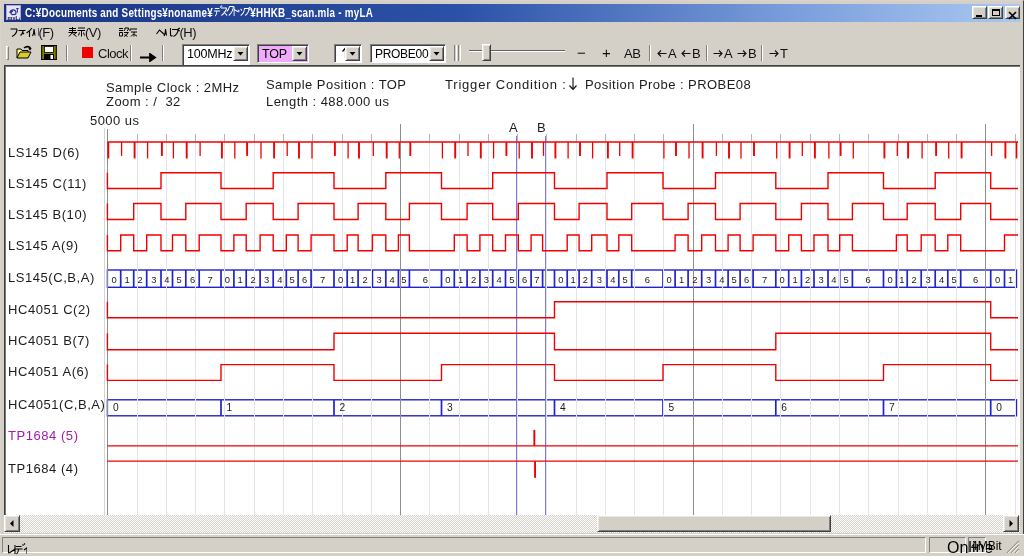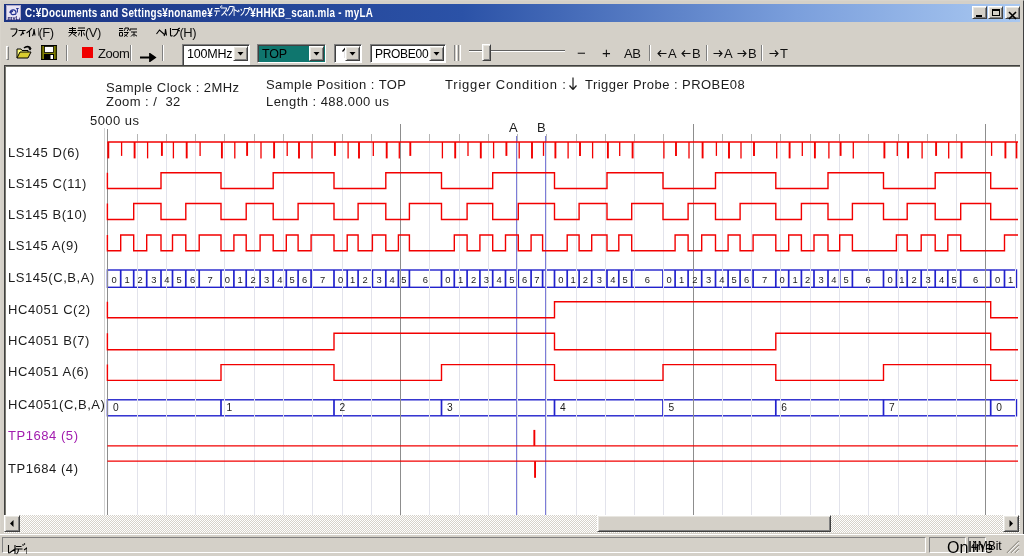--- a/index.html
+++ b/index.html
@@ -88,37 +88,37 @@
  <svg width="16" height="15" viewBox="0 0 16 15">
   <rect x="0.5" y="0.5" width="15" height="14" fill="#808000" stroke="#000" stroke-width="1"></rect>
   <rect x="3.5" y="1.5" width="9" height="6" fill="#fff" stroke="#000" stroke-width="0.8"></rect>
   <rect x="3" y="9" width="10" height="6" fill="#000"></rect>
   <rect x="9.5" y="10" width="2.5" height="4" fill="#fff"></rect>
   <path d="M1,1 L1,14 M15,1 L15,14" stroke="#404000" stroke-width="1"></path>
     </svg>
 </div>
 <div class="abs sep" style="left:66px;top:45px;height:16px"></div>
 <div class="abs" style="left:82px;top:47px;width:11px;height:11px;background:#f00000"></div>
-<span class="abs tbtxt" style="left:98px;top:46px">Zoom</span>
+<span class="abs tbtxt" style="left:98px;top:46px">Clock</span>
 <div class="abs sep" style="left:130px;top:45px;height:16px"></div>
 <div class="abs" style="left:139px;top:48px">
  <svg width="18" height="9" viewBox="0 0 18 9">
  <path d="M1,4.5 H12 M11,1 L16,4.5 L11,8 Z" stroke="#000" stroke-width="1.8" fill="#000"></path>
     </svg>
 </div>
 <div class="abs sep" style="left:162px;top:45px;height:16px"></div>
 <div class="abs sunk2" style="left:182px;top:44px;width:68px;height:25px;background:#fff">
  <span style="position:absolute;left:4px;top:2px;font-size:12.5px;letter-spacing:-0.2px;color:#000">100MHz</span>
  <div class="raised abs" style="right:1px;top:1px;width:15px;height:15px">
   <svg width="13" height="13" viewBox="0 0 13 13" style="position:absolute;left:0;top:0">
         <path d="M3.5,5 L9.5,5 L6.5,8.5 Z" fill="#000"></path>
       </svg>
  </div>
   </div>
-<div class="abs sunk2" style="left:257px;top:44px;width:69px;height:19px;background:#0f766e">
+<div class="abs sunk2" style="left:257px;top:44px;width:52px;height:19px;background:#f0abfc">
  <span style="position:absolute;left:4px;top:2px;font-size:12.5px;letter-spacing:-0.2px;color:#000">TOP</span>
  <div class="raised abs" style="right:1px;top:1px;width:15px;height:15px">
   <svg width="13" height="13" viewBox="0 0 13 13" style="position:absolute;left:0;top:0">
         <path d="M3.5,5 L9.5,5 L6.5,8.5 Z" fill="#000"></path>
       </svg>
  </div>
   </div>
 <div class="abs sunk2" style="left:334px;top:44px;width:28px;height:19px;background:#fff">
  <span style="position:absolute;left:6px;top:2px;font-size:12.5px;letter-spacing:-0.2px;color:#000"><svg width="9" height="12" viewBox="0 0 9 12">
         <path d="M4.5,1.5 V11 M4.5,1 L1.5,4.5 M4.5,1 L7.5,4.5" stroke="#000" stroke-width="1.2" fill="none"></path>
@@ -181,21 +181,21 @@
 
 <div class="abs" style="left:4px;top:65px;width:1016px;height:450px;background:#fff;border-top:1px solid #404040;border-left:1px solid #404040;box-shadow:inset 1px 1px 0 #7a7a72"></div>
 <span class="abs" style="left:106px;top:80px;font-size:13px;letter-spacing:0.45px;color:#1c1c1c;white-space:pre">Sample Clock : 2MHz</span>
 <span class="abs" style="left:106px;top:94px;font-size:13px;letter-spacing:0.45px;color:#1c1c1c;white-space:pre">Zoom : /  32</span>
 <span class="abs" style="left:266px;top:77px;font-size:13px;letter-spacing:0.45px;color:#1c1c1c;white-space:pre">Sample Position : TOP</span>
 <span class="abs" style="left:266px;top:94px;font-size:13px;letter-spacing:0.45px;color:#1c1c1c;white-space:pre">Length : 488.000 us</span>
 <span class="abs" style="left:445px;top:77px;font-size:13px;letter-spacing:0.8px;color:#1c1c1c;white-space:pre">Trigger Condition :</span>
 <svg class="abs" style="left:568px;top:77px" width="10" height="14" viewBox="0 0 10 14">
     <path d="M5,0.5 V12 M5,12.5 L1.5,8.5 M5,12.5 L8.5,8.5" stroke="#1c1c1c" stroke-width="1.2" fill="none"></path>
   </svg>
-<span class="abs" style="left:585px;top:77px;font-size:13px;letter-spacing:0.45px;color:#1c1c1c;white-space:pre">Trigger Probe : PROBE08</span>
+<span class="abs" style="left:585px;top:77px;font-size:13px;letter-spacing:0.45px;color:#1c1c1c;white-space:pre">Position Probe : PROBE08</span>
 <span class="abs" style="left:90px;top:113px;font-size:13px;letter-spacing:0.45px;color:#1c1c1c;white-space:pre">5000 us</span>
 <span class="abs" style="left:509px;top:120px;font-size:13px;letter-spacing:0.45px;color:#1c1c1c;white-space:pre">A</span>
 <span class="abs" style="left:537px;top:120px;font-size:13px;letter-spacing:0.45px;color:#1c1c1c;white-space:pre">B</span>
 <span class="abs" style="left:8px;top:144.5px;font-size:13px;letter-spacing:0.55px;color:#1c1c1c;white-space:pre">LS145 D(6)</span>
 <span class="abs" style="left:8px;top:176.0px;font-size:13px;letter-spacing:0.55px;color:#1c1c1c;white-space:pre">LS145 C(11)</span>
 <span class="abs" style="left:8px;top:207.0px;font-size:13px;letter-spacing:0.55px;color:#1c1c1c;white-space:pre">LS145 B(10)</span>
 <span class="abs" style="left:8px;top:238.0px;font-size:13px;letter-spacing:0.55px;color:#1c1c1c;white-space:pre">LS145 A(9)</span>
 <span class="abs" style="left:8px;top:269.5px;font-size:13px;letter-spacing:0.55px;color:#1c1c1c;white-space:pre">LS145(C,B,A)</span>
 <span class="abs" style="left:8px;top:302.0px;font-size:13px;letter-spacing:0.55px;color:#1c1c1c;white-space:pre">HC4051 C(2)</span>
 <span class="abs" style="left:8px;top:333.0px;font-size:13px;letter-spacing:0.55px;color:#1c1c1c;white-space:pre">HC4051 B(7)</span>

